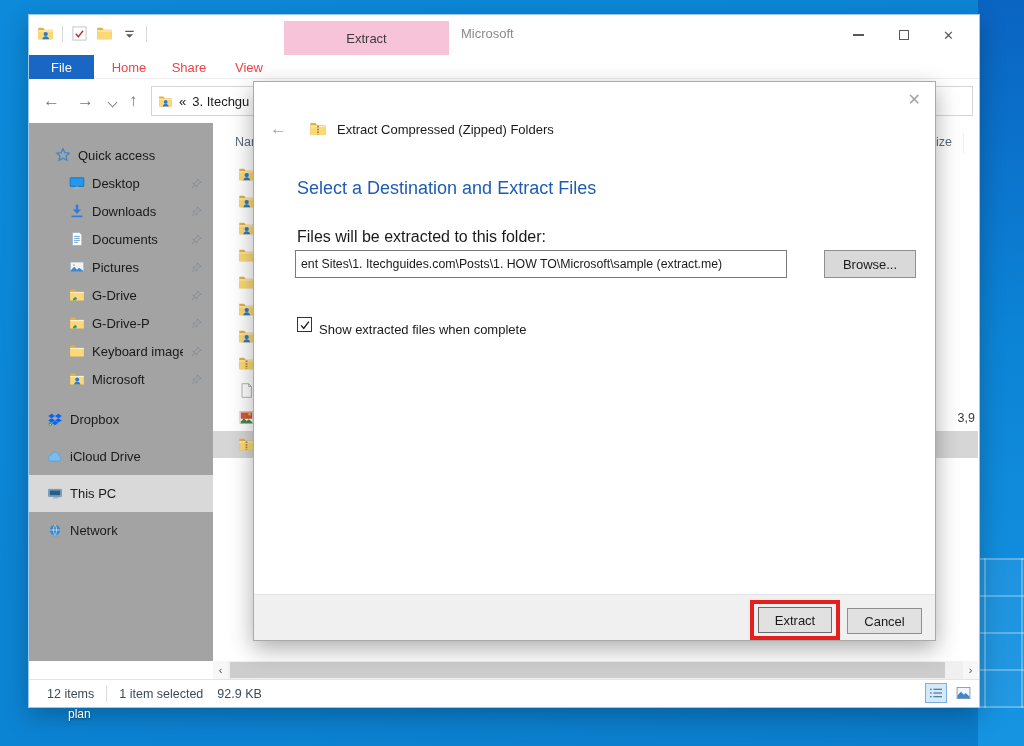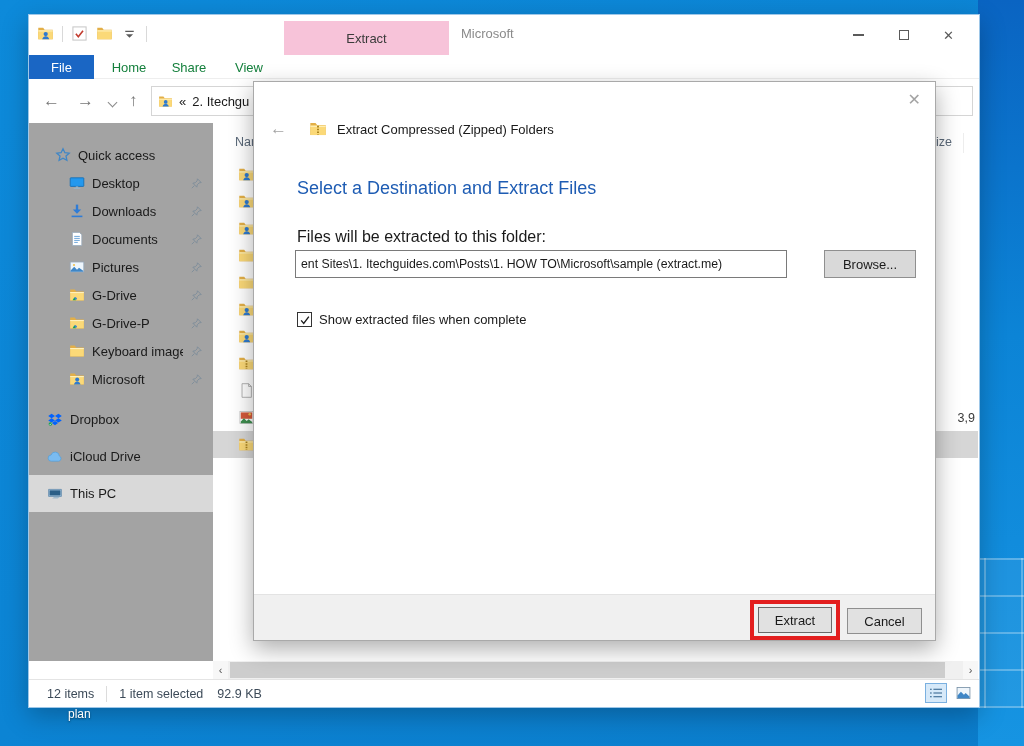--- a/index.html
+++ b/index.html
@@ -33,21 +33,21 @@
   .controls { position:absolute; right:8px; top:0; height:40px; display:flex; align-items:center; }
   .ctl { width:45px; height:30px; display:flex; align-items:center; justify-content:center;
     color:#5a5a5a; font-size:13px; }
   .ctl .sq { width:10px; height:10px; border:1.3px solid #5a5a5a; display:block; }
   .ctl .mn { width:11px; height:1.4px; background:#5a5a5a; display:block; }
 
   
   .tabrow { position:absolute; left:0; top:40px; right:0; height:24px; background:#fff;
     border-bottom:1px solid #eee; }
   .tab { position:absolute; top:0; height:24px; display:flex; align-items:center;
-    justify-content:center; font-size:13px; color:#15803d; }
+    justify-content:center; font-size:13px; color:#ef4444; }
   .tab.active { background:#1a66c4; color:#fff; }
   .ctx-tab { position:absolute; left:255px; top:6px; width:165px; height:34px;
     background:#f7c3d9; display:flex; align-items:center; justify-content:center;
     font-size:13px; color:#3b3b3b; z-index:2; }
   .ctx-group { position:absolute; left:255px; top:40px; width:165px; height:24px;
     background:#fdf3f8; display:flex; align-items:center; justify-content:center;
     font-size:12.5px; color:#3b3b3b; }
   .ribbon-right { position:absolute; right:6px; top:42px; display:flex; align-items:center; gap:10px; }
   .chev { width:8px; height:8px; border-right:1.6px solid #5f6c7a; border-bottom:1.6px solid #5f6c7a;
     transform:rotate(45deg); margin-top:-4px; }
@@ -120,21 +120,21 @@
   .dlg-label { position:absolute; left:43px; top:146px; font-size:16px; }
   .dlg-path { position:absolute; left:41px; top:168px; width:492px; height:28px;
     border:1px solid #7a7a7a; font-size:12.3px; padding:0 5px;
     font-family:"Liberation Sans", sans-serif; color:#1a1a1a; }
   .dlg-browse { position:absolute; left:570px; top:168px; width:92px; height:28px;
     background:#d9d9d9; border:1px solid #8f8f8f; font-size:13px; color:#1a1a1a;
     font-family:"Liberation Sans", sans-serif; }
   .dlg-check { position:absolute; left:43px; top:230px; display:flex; align-items:center; gap:7px; }
   .cbx { width:15px; height:15px; border:1px solid #333; background:#fff; display:flex;
     align-items:center; justify-content:center; }
-  .dlg-check .clbl { font-size:13px; }
+  .dlg-check .clbl { font-size:13px;margin-top:10px; }
   .dlg-footer { position:absolute; left:0; right:0; bottom:0; height:46px; background:#f0f0f0;
     border-top:1px solid #e3e3e3; }
   .annot { position:absolute; left:496px; top:518px; width:90px; height:40px;
     border:4px solid #e31f1f; display:flex; align-items:center; justify-content:center; z-index:5; }
   .btn { background:#e1e1e1; border:1px solid #8f8f8f; font-size:13px; color:#1a1a1a;
     font-family:"Liberation Sans", sans-serif; }
   .btn-extract { width:74px; height:26px; border-color:#6a6a6a; }
   .btn-cancel { position:absolute; left:593px; top:526px; width:75px; height:26px; }
 
   svg { width:100%; height:100%; display:block; }
@@ -216,21 +216,21 @@
       <span class="icon" id="addr-icon">
           <svg viewBox="0 0 16 16">
             <path d="M1.2 2.6h4.6l1.4 1.8h7.6v9H1.2z" fill="#e3af47"></path>
             <path d="M1.2 5h13.6v8.4H1.2z" fill="#fbd978"></path>
             <path d="M1.2 5h13.6v1.1H1.2z" fill="#fff0bb"></path>
             <circle cx="8.2" cy="8.5" r="2" fill="#2e7ad0"></circle>
             <path d="M4.9 13.4c.5-1.9 1.8-2.9 3.3-2.9s2.8 1 3.3 2.9z" fill="#2e7ad0"></path>
           </svg>
         </span>
       <span>«</span>
-      <span>2. Itechgu</span>
+      <span>3. Itechgu</span>
     </div>
     <div class="searchbox"></div>
   </div>
 
   <div class="sidebar" id="sidebar">
       <div class="side-item top">
         <span class="icon">
           <svg viewBox="0 0 16 16">
             <path d="M8 1.8l1.9 3.9 4.3.5-3.2 2.9.9 4.2L8 11.2l-3.9 2.1.9-4.2L1.8 6.2l4.3-.5z" fill="none" stroke="#3f86c6" stroke-width="1.3"></path>
           </svg>
@@ -390,20 +390,30 @@
       </div>
       <div class="side-item root selected">
         <span class="icon">
           <svg viewBox="0 0 16 16">
             <path d="M1.6 3.4h12.8v7H1.6z" fill="#b9d7ee" stroke="#5f87a8" stroke-width="0.8"></path>
             <path d="M2.5 4.3h11v5.2h-11z" fill="#2b5e86"></path>
             <path d="M5.2 12.6h5.6l2-1.5H7z" fill="#9fb9cc"></path>
           </svg>
         </span>
         <span class="lbl">This PC</span>
+      </div>
+      <div class="side-item root">
+        <span class="icon">
+          <svg viewBox="0 0 16 16">
+            <circle cx="8" cy="7" r="5.2" fill="#3f86c6"></circle>
+            <path d="M2.8 7h10.4M8 1.8c2 1.7 2 8.7 0 10.4M8 1.8c-2 1.7-2 8.7 0 10.4" stroke="#d7e9f7" stroke-width="0.7" fill="none"></path>
+            <path d="M3.4 13.4h9.2v1.2H3.4z" fill="#7ba7cc"></path>
+          </svg>
+        </span>
+        <span class="lbl">Network</span>
       </div>
     </div>
 
   <div class="filearea">
     <div class="colhead name">Name</div>
     <div class="colhead size">Size</div>
     <div class="colsep"></div>
     <div class="filerows" id="filerows">
         <div class="file-row">
           <span class="icon">

